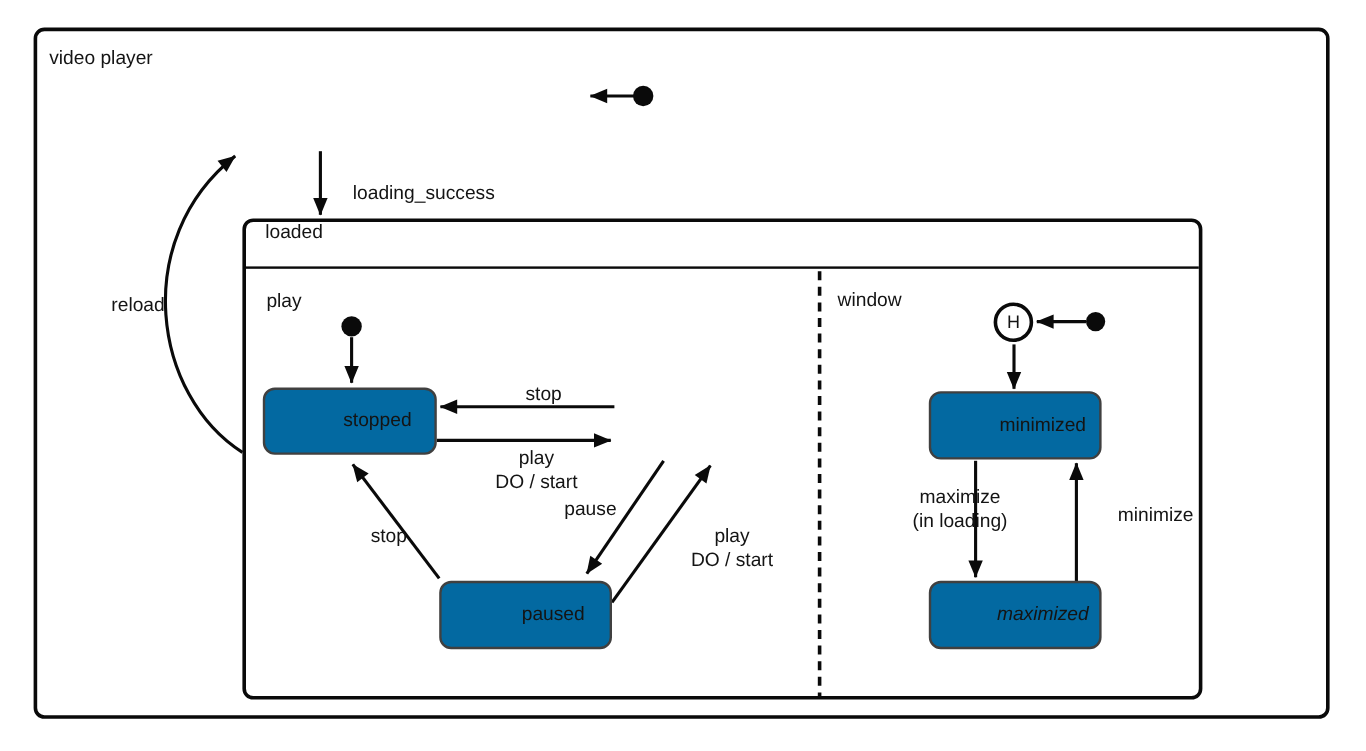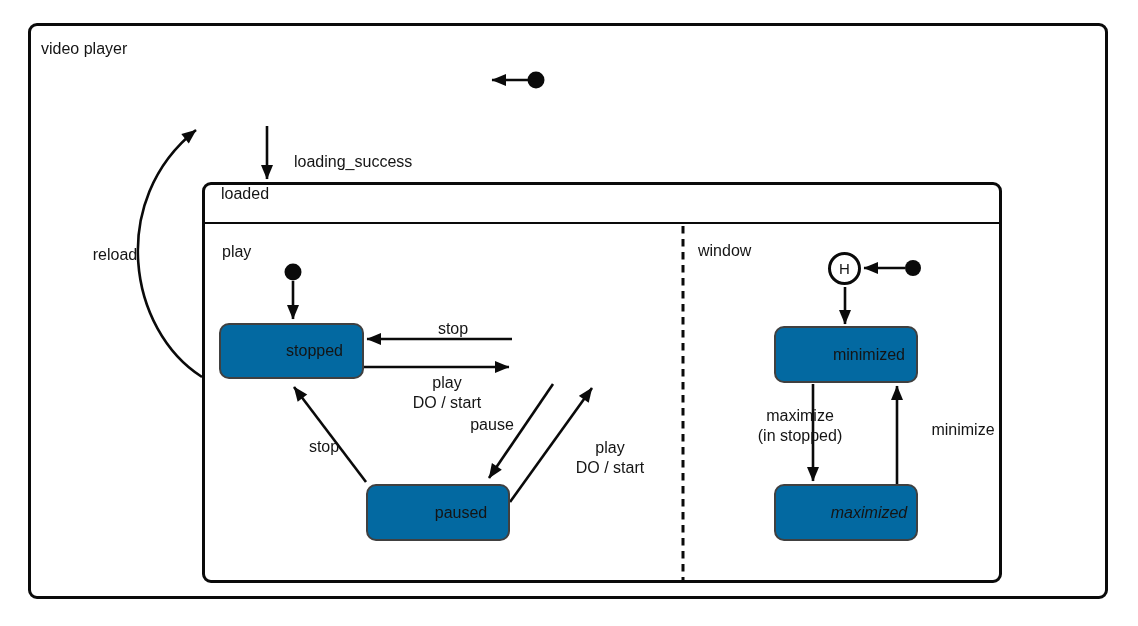--- a/index.html
+++ b/index.html
@@ -177,18 +177,18 @@
 
   <div class="t-label" style="left:594px; top:457px;">
     <span>play</span>
     <span>DO / start</span>
   </div>
 
   <div class="t-label" style="left:308px; top:447px;">stop</div>
 
   <div class="t-label" style="left:784px; top:425px;">
     <span>maximize</span>
-    <span>(in stopped)</span>
+    <span>(in loading)</span>
   </div>
 
   <div class="t-label" style="left:947px; top:430px;">minimize</div>
 
 </div>
 
 </body></html>

